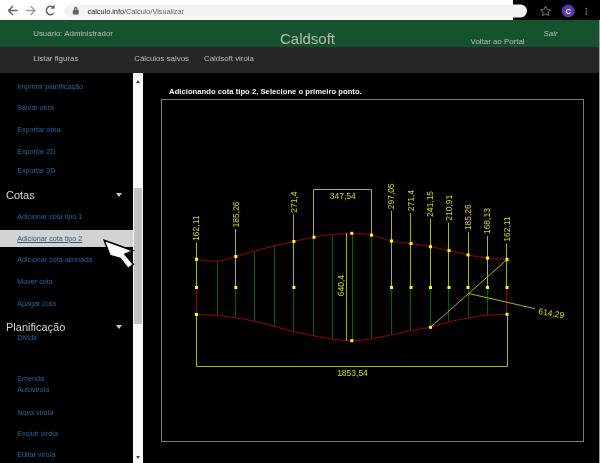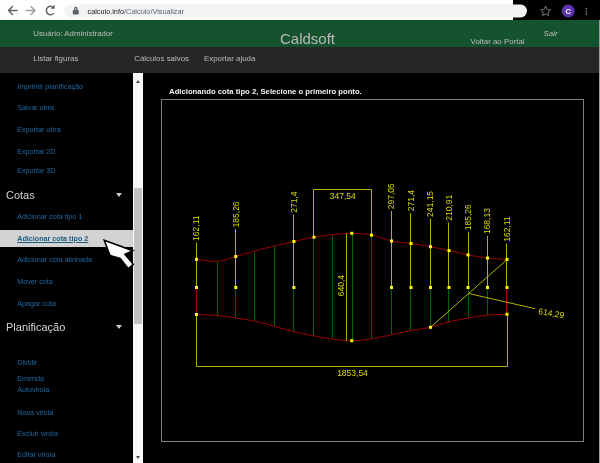--- a/index.html
+++ b/index.html
@@ -8,21 +8,21 @@
 .chrome { position:absolute; top:0; left:0; width:513px; height:20px; background:#ffffff; }
 .hdr { position:absolute; top:20px; left:0; width:600px; height:27px; background:#14532d; }
 .nav { position:absolute; top:47px; left:0; width:600px; height:26px; background:#262626; }
 .hdr span, .nav span { position:absolute; color:#bcbcbc; font-size:7.9px; white-space:nowrap; }
 .content { position:absolute; top:73px; left:0; width:600px; height:390px; background:#000;text-align:center; }
 .sitem { position:absolute; left:17.2px; color:#2068a0; font-size:7.2px; white-space:nowrap; text-decoration:none; }
 .shead { position:absolute; left:6px; color:#d4d4d4; font-size:11px; white-space:nowrap; }
 .tri { position:absolute; left:116px; width:0; height:0; border-left:3.5px solid transparent;
   border-right:3.5px solid transparent; border-top:4px solid #cccccc; }
 .hlrow { position:absolute; left:0; width:133px; background:#d2d2d2; }
-.hltxt { color:#1d5a85 !important; text-decoration:underline !important;font-weight:bold; }
+.hltxt { color:#1d5a85 !important; text-decoration:underline !important; }
 .sb { position:absolute; left:133px; top:0px; width:10.2px; height:390px; background:#f8f8f8; }
 .sbthumb { position:absolute; left:0.8px; top:115px; width:8.6px; height:135.6px; background:#c2c2c2; }
 .sbup { position:absolute; left:2.6px; top:7px; width:0; height:0; border-left:2.5px solid transparent;
   border-right:2.5px solid transparent; border-bottom:3.2px solid #4a4a4a; }
 .sbdn { position:absolute; left:2.6px; bottom:4px; width:0; height:0; border-left:2.5px solid transparent;
   border-right:2.5px solid transparent; border-top:3.2px solid #4a4a4a; }
 .redge { position:absolute; left:598.5px; top:20px; width:1.5px; height:443px; background:#9e9e9e; }
 .cursor { position:absolute; left:103px; top:238.5px; }
 svg text { font-family:"Liberation Sans", sans-serif; }
 </style></head>
@@ -60,39 +60,39 @@
 <div class="hdr">
   <span style="left:33.2px; top:8.5px;">Usuário: Administrador</span>
   <span style="left:280px; top:10px; font-size:15px; color:#b9b9b9;">Caldsoft</span>
   <span style="left:470.6px; top:4px;margin-top:13px;">Voltar ao Portal</span>
   <span style="left:543.6px; top:8.5px;font-style:italic;">Sair</span>
 </div>
 <div class="nav">
   <span style="left:33.2px; top:6.8px;">Listar figuras</span>
   <span style="left:95.8px; top:6.8px;margin-top:30px;">Obras</span>
   <span style="left:134.2px; top:6.8px;">Cálculos salvos</span>
-  <span style="left:204px; top:6.8px;">Exportar ajuda</span>
+  <span style="left:204px; top:6.8px;">Caldsoft virola</span>
 </div>
 <div class="content">
 <a class="sitem" style="top:8.6px">Imprimir planificação</a>
 <a class="sitem" style="top:30.3px">Salvar obra</a>
 <a class="sitem" style="top:52.3px">Exportar obra</a>
 <a class="sitem" style="top:74.1px">Exportar 2D</a>
 <a class="sitem" style="top:93.1px">Exportar 3D</a>
 <div class="shead" style="top:116.2px">Cotas</div>
 <div class="tri" style="top:119.7px"></div>
 <a class="sitem" style="top:139.3px">Adicionar cota tipo 1</a>
 <div class="hlrow" style="top:156.5px;height:17.5px"></div>
 <a class="sitem hltxt" style="top:160.6px">Adicionar cota tipo 2</a>
 <a class="sitem" style="top:181.7px">Adicionar cota alinhada</a>
 <a class="sitem" style="top:203.8px">Mover cota</a>
 <a class="sitem" style="top:226.0px">Apagar cota</a>
 <div class="shead" style="top:248.4px">Planificação</div>
 <div class="tri" style="top:251.9px"></div>
-<a class="sitem" style="top:285px">Dividir</a>
+<a class="sitem" style="top:260px">Dividir</a>
 <a class="sitem" style="top:301px">Emenda</a>
 <a class="sitem" style="top:312.0px">Autovirola</a>
 <a class="sitem" style="top:334.6px">Nova virola</a>
 <a class="sitem" style="top:356.1px">Excluir virola</a>
 <a class="sitem" style="top:377.0px">Editar virola</a>
 <div class="sb">
         <div class="sbup"></div>
         <div class="sbthumb"></div>
         <div class="sbdn"></div>
       </div>

